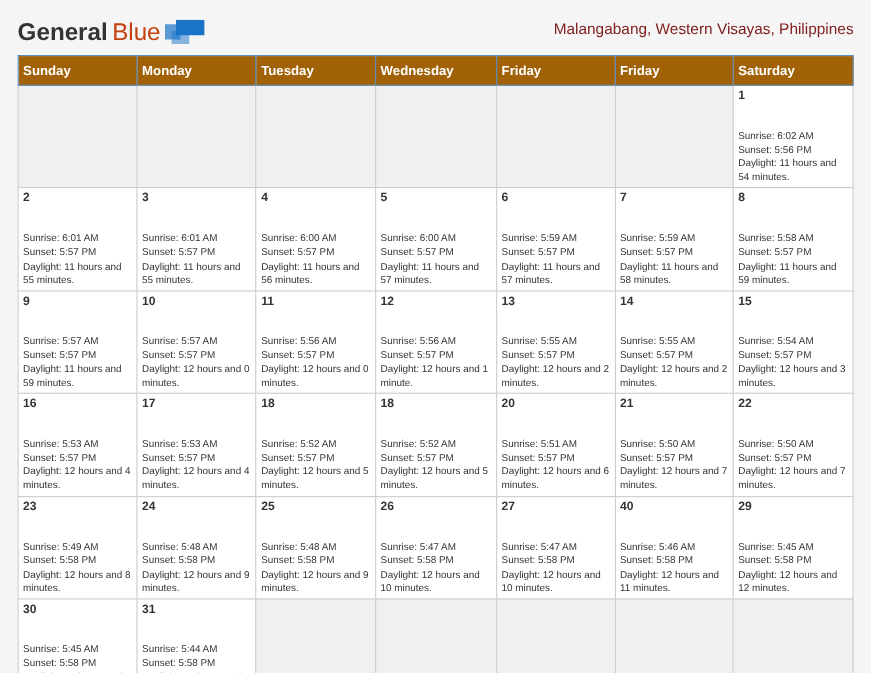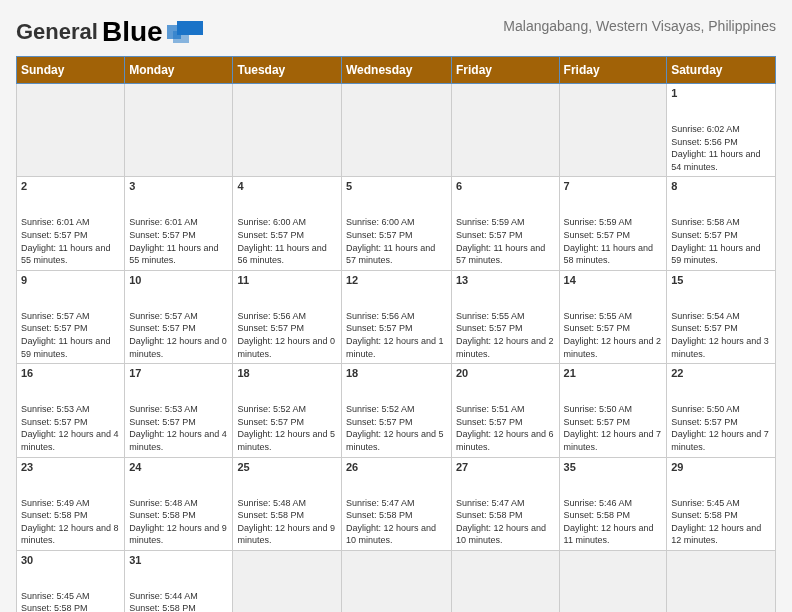--- a/index.html
+++ b/index.html
@@ -25,21 +25,21 @@
       text-align: right;
     }
     .month-title {
       font-size: 36px;
       font-weight: bold;
       color: #333;
       line-height: 1.1;
     }
     .subtitle {
       font-size: 14px;
-      color: #737373;
+      color: #7f1d1d;
       margin-top: 2px;
       text-align: center;
     }
     .calendar {
       width: 100%;
       border-collapse: collapse;
       background: white;
       border: 1px solid #ccc;
     }
     .calendar th {
@@ -77,21 +77,21 @@
       margin-top: 24px;
     }
   </style>
 </head>
 <body>
 
 <div class="header-area">
   <div class="logo-area">
     <div style="display:flex; align-items:center; gap:4px;">
       <span style="font-size:22px; font-weight:bold; color:#333;">General</span>
-      <span style="font-size:28px; font-weight:bold; color:#000000;">Blue</span>
+      <span style="font-size:22px; font-weight:normal; color:#c2410c;">Blue</span>
       <svg width="36" height="22" viewBox="0 0 36 22">
         <polygon points="10,0 36,0 36,14 10,14" fill="#1a73c8"></polygon>
         <polygon points="0,4 14,4 14,18 0,18" fill="#1a73c8" opacity="0.7"></polygon>
         <polygon points="6,10 22,10 22,22 6,22" fill="#1a73c8" opacity="0.5"></polygon>
       </svg>
     </div>
   </div>
   <div class="title-area">
     <div class="subtitle">Malangabang, Western Visayas, Philippines</div>
   </div>
@@ -227,21 +227,21 @@
         </td>
         <td>
           <span class="day-number">26</span>
           <div class="day-info">Sunrise: 5:47 AM<br>Sunset: 5:58 PM<br>Daylight: 12 hours and 10 minutes.</div>
         </td>
         <td>
           <span class="day-number">27</span>
           <div class="day-info">Sunrise: 5:47 AM<br>Sunset: 5:58 PM<br>Daylight: 12 hours and 10 minutes.</div>
         </td>
         <td>
-          <span class="day-number">35</span>
+          <span class="day-number">40</span>
           <div class="day-info">Sunrise: 5:46 AM<br>Sunset: 5:58 PM<br>Daylight: 12 hours and 11 minutes.</div>
         </td>
         <td>
           <span class="day-number">29</span>
           <div class="day-info">Sunrise: 5:45 AM<br>Sunset: 5:58 PM<br>Daylight: 12 hours and 12 minutes.</div>
         </td>
       </tr>
       <tr>
         <td>
           <span class="day-number">30</span>

